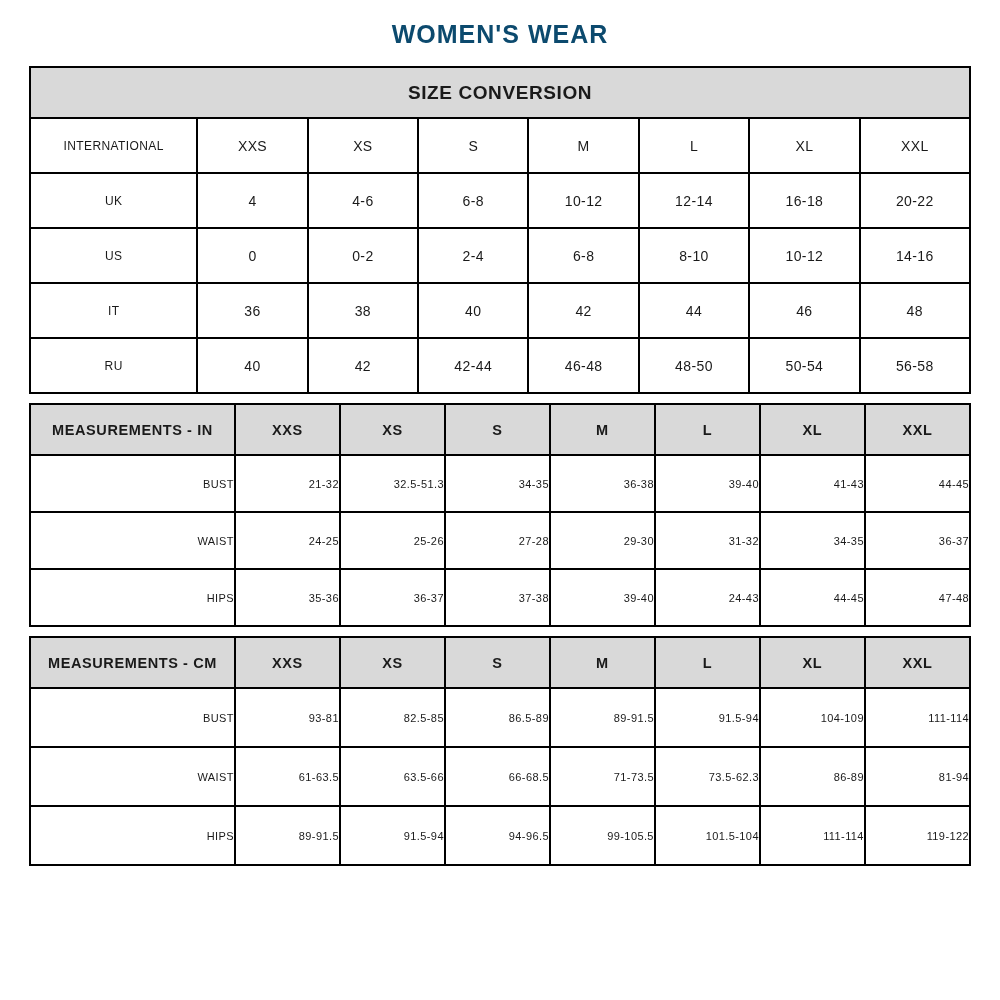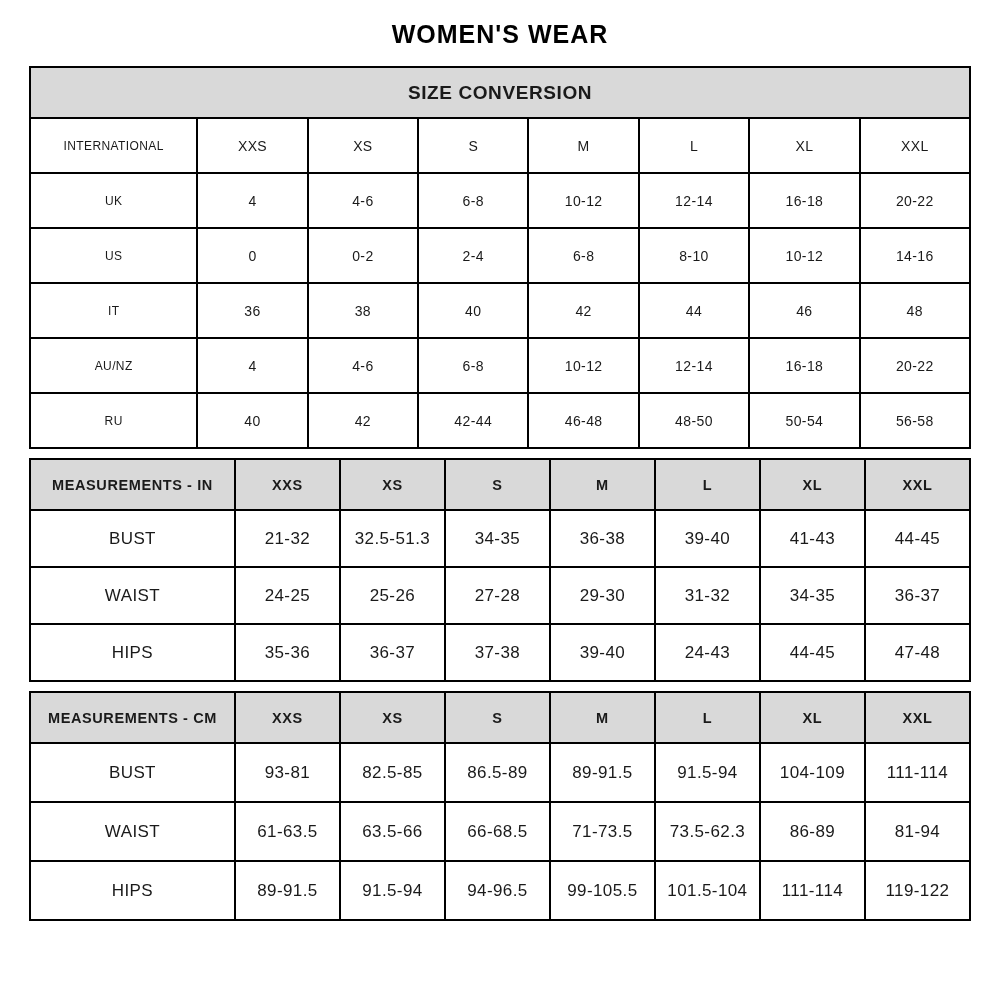--- a/index.html
+++ b/index.html
@@ -9,21 +9,21 @@
     color:#1a1a1a;
     -webkit-font-smoothing:antialiased;
   }
   .page { padding:12px 29px 0 29px; }
   .title {
     text-align:center;
     font-size:25px;
     font-weight:bold;
     letter-spacing:1px;
     margin:8px 0 17px 0;
-    color:#000000;
+    color:#0c4a6e;
   }
   table {
     width:100%;
     border-collapse:collapse;
     table-layout:fixed;
     border:2px solid #000;
   }
   td {
     border:2px solid #000;
     text-align:center;
@@ -41,21 +41,21 @@
     font-size:19px;
     letter-spacing:0.6px;
   }
   
   #t-conv .banner-row td { height:49px; }
   #t-conv .data-row td  { height:53px; }
   #t-conv col.c-label   { width:17.8%; }
   
   .meas { margin-top:9px; }
   .meas .header-row td { height:49px; font-size:14.5px; }
-  .meas .data-row td   { height:55px; font-size:17px; }
+  .meas .data-row td   { height:55px; font-size:11px;text-align:right; }
   #t-cm .data-row td   { height:57px; }
   .meas col.c-label    { width:21.8%; }
   td.lbl { font-size:12px; }
 </style>
 </head>
 <body>
 
 <div class="page">
 
   <h1 class="title">WOMEN'S WEAR</h1>
@@ -107,30 +107,20 @@
       </tr>
       <tr class="data-row">
         <td class="lbl">IT</td>
         <td>36</td>
         <td>38</td>
         <td>40</td>
         <td>42</td>
         <td>44</td>
         <td>46</td>
         <td>48</td>
-      </tr>
-      <tr class="data-row">
-        <td class="lbl">AU/NZ</td>
-        <td>4</td>
-        <td>4-6</td>
-        <td>6-8</td>
-        <td>10-12</td>
-        <td>12-14</td>
-        <td>16-18</td>
-        <td>20-22</td>
       </tr>
       <tr class="data-row">
         <td class="lbl">RU</td>
         <td>40</td>
         <td>42</td>
         <td>42-44</td>
         <td>46-48</td>
         <td>48-50</td>
         <td>50-54</td>
         <td>56-58</td>

